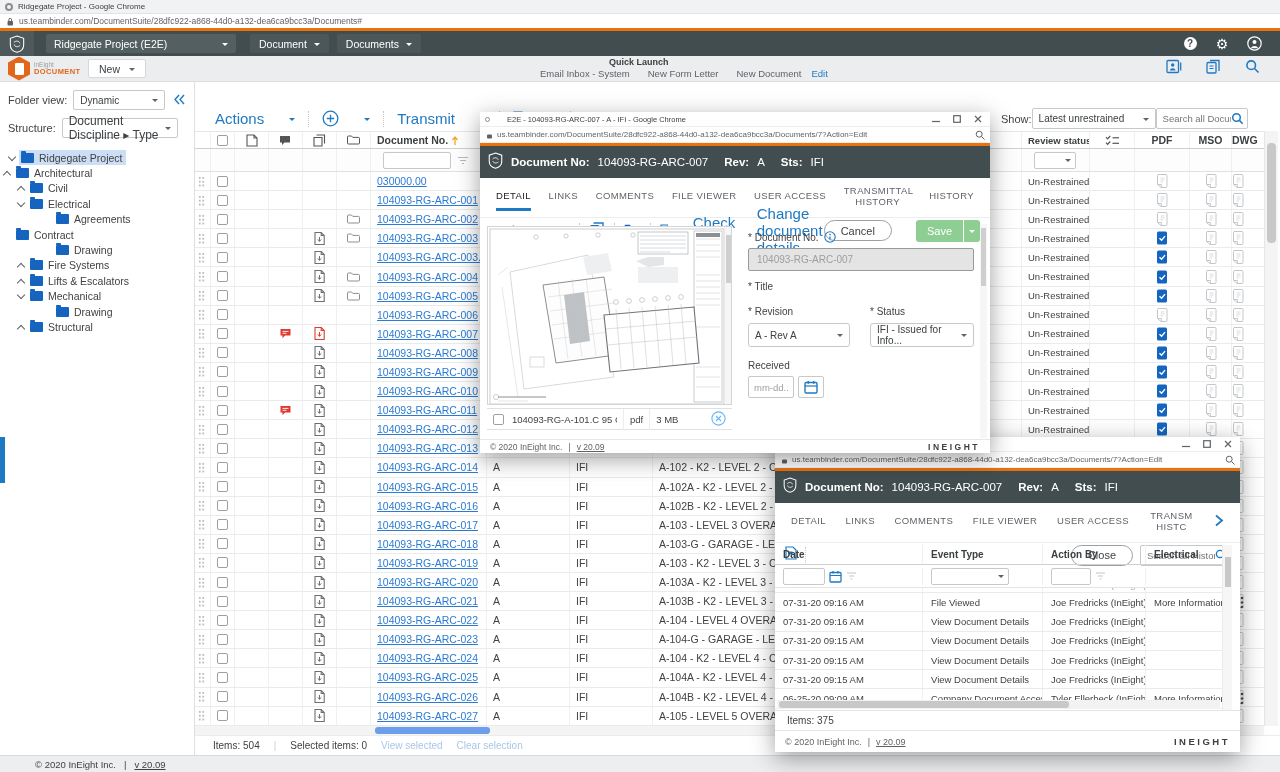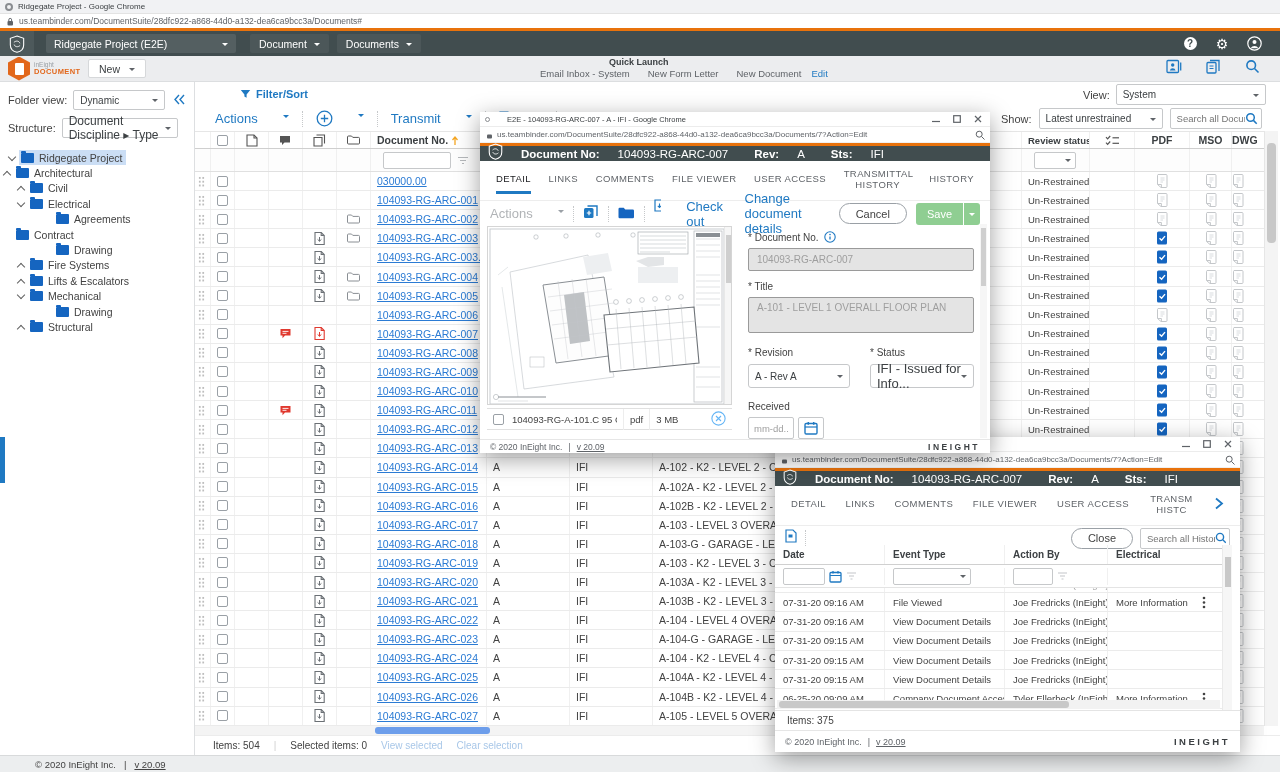--- a/index.html
+++ b/index.html
@@ -62,26 +62,26 @@
   .fold::before { content:""; position:absolute; left:0; top:-2px; width:5px; height:2px; background:#1565C0; border-radius:1px 1px 0 0; }
   .side-thumb { position:absolute; left:0; top:437px; width:5px; height:46px; background:#1F79C2; z-index:5; }
 
   
   .main { position:absolute; left:195px; top:82px; width:1085px; height:673px; background:#fff; }
   .bar1 { position:absolute; left:0; top:0; width:1085px; height:24px; display:flex; align-items:center; }
   .filter-sort { display:flex; align-items:center; gap:5px; margin-left:45px; color:#1F79C2; font-size:11px; font-weight:bold; }
   .viewgrp { position:absolute; left:888px; top:2px; display:flex; align-items:center; gap:6px; font-size:11px; color:#424242; }
   .view-sel { width:150px; height:21px; }
   .bar2 { position:absolute; left:0; top:24px; width:1085px; height:25px; display:flex; align-items:center; }
-  .tbtn { display:flex; gap:25px; font-size:13px; color:#1F79C2; }
+  .tbtn { display:flex; align-items:center; gap:25px; font-size:15px; color:#1F79C2; }
   .tbtn.dis { color:#B0B3B6; }
   .vsep { width:0; height:16px; border-left:1px dotted #C6C8CA; margin:0 13px; }
   .car { width:0; height:0; border:3.5px solid transparent; border-top-color:currentColor; margin-top:4px; display:inline-block; }
   .car.w { color:#fff; } .car.g { color:#5f6368; } .car.b { color:#1F79C2; } .car.gr { color:#9aa0a6; }
-  .showgrp { position:absolute; left:806px; top:2px; display:flex; align-items:center; gap:7px; font-size:11px; color:#424242; }
+  .showgrp { position:absolute; left:806px; top:2px; display:flex; align-items:center; font-size:11px; color:#424242; }
   .show-sel { width:124px; height:21px; }
   .searchbox { display:flex; align-items:center; border:1px solid #C6C8CA; border-radius:2px; height:21px; width:92px; padding:0 3px 0 6px; }
   .searchbox input { border:none; outline:none; width:68px; font-size:9.5px; color:#5f6368; font-family:inherit; }
 
   .thead { position:absolute; left:0; top:49px; width:1069px; height:18px; display:flex; border-bottom:1px solid #CFCFCF; border-top:1px solid #E6E6E6; background:#fff; }
   .thead .c { font-size:10.5px; font-weight:bold; color:#3c4043; }
   .tfilter { position:absolute; left:0; top:67px; width:1069px; height:23px; display:flex; border-bottom:1px solid #E0E0E0; background:#FDFDFD; }
   .tfilter .fin { width:68px; height:17px; border:1px solid #C6C8CA; border-radius:2px; background:#fff; margin-left:6px; }
   #tbody { position:absolute; left:0; top:90px; width:1069px; height:554px; overflow:hidden; }
   .drow { display:flex; height:19.1px; border-bottom:1px solid #EBEBEB; }
@@ -106,30 +106,30 @@
 
   
   .win { position:absolute; background:#fff; box-shadow:0 6px 22px rgba(0,0,0,.38); }
   .win .wtitle { height:15px; background:#fff; border-bottom:1px solid #ECECEC; display:flex; align-items:center; padding:0 4px 0 5px; }
   .win .wtitle .t { font-size:7.5px; color:#3c4043; display:flex; align-items:center; gap:12px; }
   .winbtns { margin-left:auto; display:flex; gap:13px; padding-right:4px; }
   .winbtns svg { display:block; }
   .win .urlrow2 { height:16px; display:flex; align-items:center; padding-left:6px; border-bottom:1px solid #F0F0F0; }
   .win .urlrow2 .u { font-size:8px; color:#5f6368; margin-left:4px; flex:1; }
   .win .oline2 { height:3px; background:#E8720C; }
-  .win .dhead { height:15px; background:#414D4F; display:flex; align-items:center; color:#fff; padding-left:8px; gap:18px; }
+  .win .dhead { height:32px; background:#414D4F; display:flex; align-items:center; color:#fff; padding-left:8px; gap:8px; }
   .win .dhead .lb { font-weight:bold; font-size:11.5px; }
   .win .dhead .vl { font-size:11.5px; font-weight:normal; margin-right:8px; }
   .wtabs { display:flex; align-items:center; justify-content:space-between; padding:0 16px; border-bottom:1px solid #EDEDED; }
   .wtab { font-size:9.5px; letter-spacing:.4px; color:#5f6368; text-align:center; padding:8px 0 6px; border-bottom:3px solid transparent; line-height:1.15; }
   .wtab.active { color:#202124; border-bottom-color:#1F79C2; }
   .wtab.wrap2 { width:68px; }
   .wtoolbar { display:flex; align-items:center; padding:0 10px; }
   .pillbtn { border:1px solid #9aa0a6; border-radius:13px; height:21px; display:flex; align-items:center; padding:0 16px; font-size:11px; color:#424242; background:#fff; }
-  .savebtn { display:flex; height:22px; border-radius:3px; overflow:hidden; margin-left:9px; }
+  .savebtn { display:flex; height:22px; border-radius:3px; overflow:hidden; margin-left:24px; }
   .savebtn .sv { background:#8FCE92; color:#fff; font-size:11px; display:flex; align-items:center; padding:0 11px; }
   .savebtn .svc { background:#8FCE92; width:17px; display:flex; align-items:center; justify-content:center; border-left:1px solid #fff; }
   .wfooter { position:absolute; left:0; bottom:0; width:100%; height:14px; background:#fff; border-top:1px solid #E6E6E6; display:flex; align-items:center; padding:0 10px; gap:6px; font-size:8.5px; color:#5f6368; }
   .wfooter .ver { text-decoration:underline; }
   .wfooter .brand2 { margin-left:auto; font-size:9.5px; font-weight:bold; letter-spacing:2.5px; color:#3c4043; }
 
   
   .det { left:480px; top:112px; width:510px; height:341px; z-index:40; }
   .det .preview { position:absolute; left:7px; top:114px; width:245px; height:179px; border:1px solid #D5D5D5; background:#fff; overflow:hidden; }
   .det .pv-scroll { position:absolute; right:0; top:0; width:7px; height:100%; background:#F6F6F6; border-left:1px solid #E8E8E8; }
@@ -148,21 +148,21 @@
   .calbtn { width:26px; height:22px; border:1px solid #C6C8CA; border-radius:2px; display:flex; align-items:center; justify-content:center; background:#fff; }
   .form-scroll { position:absolute; right:3px; top:112px; width:7px; height:214px; background:#F6F6F6; }
   .form-thumb { position:absolute; left:1px; top:4px; width:5px; height:58px; background:#CFCFCF; }
 
   
   .hist { left:775px; top:437px; width:465px; height:315px; z-index:30; }
   .hist .htable { position:absolute; left:0; top:108px; width:447px; }
   .hhead { display:flex; height:20px; border-bottom:1px solid #D0D0D0; }
   .hhead .hc { font-size:10px; font-weight:bold; color:#3c4043; }
   .hc { display:flex; align-items:center; padding-left:8px; border-right:1px solid #F0F0F0; overflow:hidden; white-space:nowrap; flex:none; }
-  .hc1 { width:110px; } .hc2 { width:120px; } .hc3 { width:103px; } .hc4 { width:102px; border-right:none; }
+  .hc1 { width:148px; } .hc2 { width:120px; } .hc3 { width:103px; } .hc4 { width:102px; border-right:none; }
   .hfilter { display:flex; height:23px; border-bottom:1px solid #E4E4E4; align-items:center; }
   .hin { height:17px; border:1px solid #C6C8CA; border-radius:2px; background:#fff; }
   .hrow { display:flex; height:19.3px; border-bottom:1px solid #EBEBEB; font-size:9.5px; color:#424242; }
   .hpartial { height:5px; overflow:hidden; border-bottom:1px solid #EBEBEB; }
   .hpartial .hrow { margin-top:-13px; border:none; color:#9e9e9e; }
   .moreinfo { display:flex; align-items:center; justify-content:space-between; width:100%; padding-right:4px; }
   .hist .hvscroll { position:absolute; left:447px; top:108px; width:10px; height:165px; background:#F6F6F6; border-left:1px solid #EAEAEA; }
   .hist .hvthumb { position:absolute; left:2px; top:12px; width:6px; height:30px; background:#C8C8C8; }
   .hist .hhscroll { position:absolute; left:2px; top:263px; width:443px; height:9px; background:#F2F2F2; }
   .hist .hhthumb { position:absolute; left:2px; top:1px; width:290px; height:7px; background:#C8C8C8; border-radius:3px; }
@@ -370,35 +370,20 @@
           <span class="hl">
             <span class="fold"></span>
             <span>Structural</span>
           </span>
         </div>
       </div>
   </div>
   <div class="side-thumb"></div>
 
   <div class="main">
-    <div class="bar1">
-      <div class="filter-sort">
-        <svg width="11" height="10">
-            <path d="M.8 1 h9.4 L6.6 5.4 v3.4 L4.4 7.4 V5.4 Z" fill="#1F79C2"></path>
-          </svg>
-        <span>Filter/Sort</span>
-      </div>
-      <div class="viewgrp">
-        <span>View:</span>
-        <div class="sel view-sel">
-            <span>System</span>
-            <span class="car g"></span>
-          </div>
-      </div>
-    </div>
     <div class="bar2">
       <div class="tbtn" style="margin-left:20px">
           <span>Actions</span>
           <span class="car b"></span>
         </div>
       <span class="vsep"></span>
       <div class="tbtn">
           <svg width="17" height="17">
             <circle cx="8.5" cy="8.5" r="7.3" fill="none" stroke="#1F79C2" stroke-width="1.3"></circle>
             <path d="M8.5 4.8v7.4M4.8 8.5h7.4" stroke="#1F79C2" stroke-width="1.3"></path>
@@ -2478,37 +2463,36 @@
         <svg width="12" height="12">
             <circle cx="6" cy="6" r="5.2" fill="none" stroke="#1F79C2" stroke-width="1.1"></circle>
             <path d="M6 5.4v3" stroke="#1F79C2" stroke-width="1.3"></path>
             <circle cx="6" cy="3.6" r=".8" fill="#1F79C2"></circle>
           </svg>
       </div>
       <div class="dinput">104093-RG-ARC-007</div>
       <div class="flabel">
           <span>* Title</span>
         </div>
-      <div class="dinput dtext">A-101 - LEVEL 1 OVERALL FLOOR PLAN</div>
       <div class="fr">
         <div>
           <div class="flabel" style="margin-top:14px">
               <span>* Revision</span>
             </div>
           <div class="sel fsel" style="width:102px">
               <span>A - Rev A</span>
               <span class="car g"></span>
             </div>
         </div>
         <div>
           <div class="flabel" style="margin-top:14px">
               <span>* Status</span>
             </div>
           <div class="sel fsel" style="width:104px">
-              <span style="font-size:13px">IFI - Issued for Info...</span>
+              <span style="font-size:10px">IFI - Issued for Info...</span>
               <span class="car g"></span>
             </div>
         </div>
       </div>
       <div class="flabel" style="margin-top:13px">
           <span>Received</span>
         </div>
       <div class="dtbox">
         <span class="dtin">mm-dd..</span>
         <span class="calbtn">

